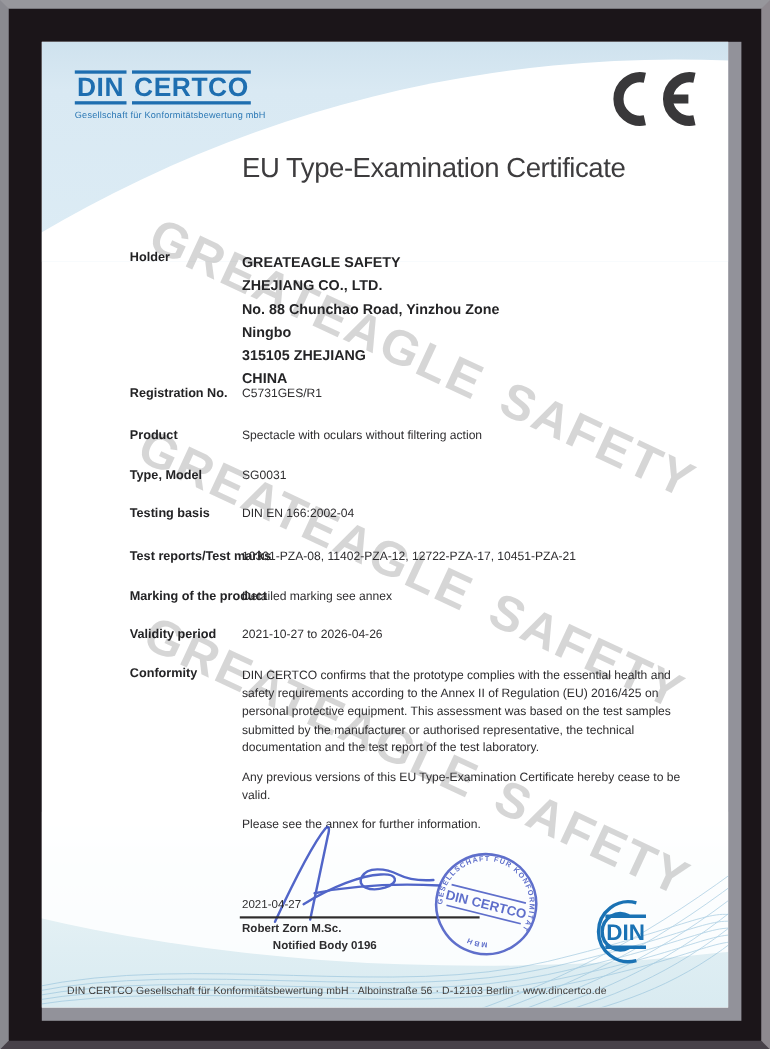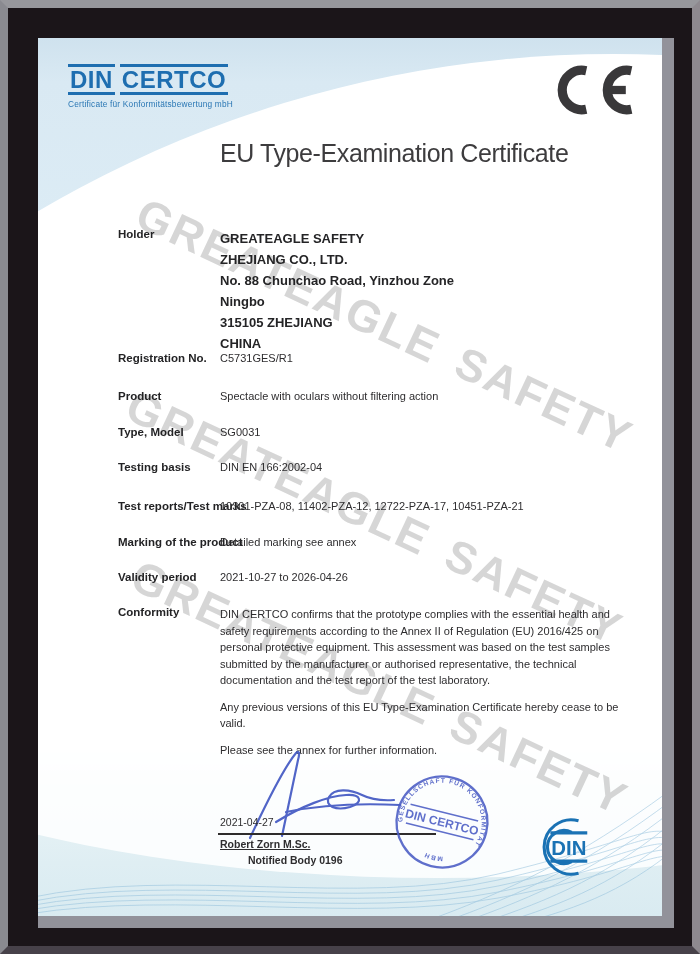--- a/index.html
+++ b/index.html
@@ -34,21 +34,21 @@
   .ce{position:absolute;left:505px;top:22px;}
 
   .row{position:absolute;left:0;width:624px;}
   .lbl{position:absolute;left:40px;top:0;font-size:11.5px;font-weight:bold;color:#232325;white-space:nowrap;padding-left:40px;}
   .val{position:absolute;left:182px;top:0;font-size:11px;color:#2e2d2f;width:402px;}
   .holder-val div{font-size:13px;font-weight:bold;line-height:21px;color:#242426;}
   .conf p{margin:0 0 10px 0;line-height:16.5px;}
 
   .sig-date{position:absolute;left:182px;top:778px;font-size:10.5px;color:#2e2d2f;}
   .sig-line{position:absolute;left:180px;top:795px;width:218px;height:2px;background:#2e2c2c;}
-  .sig-name{position:absolute;left:182px;top:800px;font-size:10.5px;font-weight:bold;color:#2e2d2f;text-decoration:underline;}
+  .sig-name{position:absolute;left:182px;top:800px;font-size:10.5px;font-weight:bold;color:#2e2d2f;}
   .sig-body{position:absolute;left:182px;top:816px;font-size:10.5px;font-weight:bold;color:#2e2d2f;margin-left:28px;}
   .sig-scribble{position:absolute;left:190px;top:708px;}
 
   .stamp{position:absolute;left:346px;top:726px;transform:rotate(14deg);opacity:.88;}
   .din-logo{position:absolute;left:490px;top:775px;}
 
   .footer{position:absolute;left:23px;top:858px;font-size:9.5px;color:#403c3a;letter-spacing:.1px;white-space:nowrap;}
   .guilloche{position:absolute;left:0;bottom:0;}
 </style>
 </head>
@@ -86,21 +86,21 @@
 
     <div class="wm" style="left:112px;top:150px;">GREATEAGLE SAFETY</div>
     <div class="wm" style="left:102px;top:342px;">GREATEAGLE SAFETY</div>
     <div class="wm" style="left:107px;top:512px;">GREATEAGLE SAFETY</div>
 
     <div class="logo">
       <div class="logo-line">
         <span class="logo-word">DIN</span>
         <span class="logo-word">CERTCO</span>
       </div>
-      <div class="logo-sub">Certificate für Konformitätsbewertung mbH</div>
+      <div class="logo-sub">Gesellschaft für Konformitätsbewertung mbH</div>
     </div>
 
     <svg class="ce" width="92" height="60" viewBox="0 0 100 64">
       <g fill="none" stroke="#39383a" stroke-width="10">
         <path d="M 47 11 A 21.5 21.5 0 1 0 47 53"></path>
         <path d="M 96 11 A 21.5 21.5 0 1 0 96 53"></path>
         <path d="M 71 32 L 90 32" stroke-width="9"></path>
       </g>
     </svg>
 
@@ -194,15 +194,16 @@
     <svg class="din-logo" width="68" height="68" viewBox="0 0 70 70">
       <g fill="none" stroke="#1a72b4" stroke-width="3.2">
         <path d="M 52 8 A 28 28 0 1 0 52 62"></path>
         <path d="M 45 20 A 17 17 0 1 0 45 50"></path>
         <line x1="23" y1="20.5" x2="61" y2="20.5"></line>
         <line x1="23" y1="49.5" x2="61" y2="49.5"></line>
       </g>
       <text x="42" y="43" text-anchor="middle" font-size="21" font-weight="bold" fill="#1a72b4">DIN</text>
     </svg>
 
+    <div class="footer">DIN CERTCO Gesellschaft für Konformitätsbewertung mbH · Alboinstraße 56 · D-12103 Berlin · www.dincertco.de</div>
 
   </div>
 </div>
 
 </body></html>

